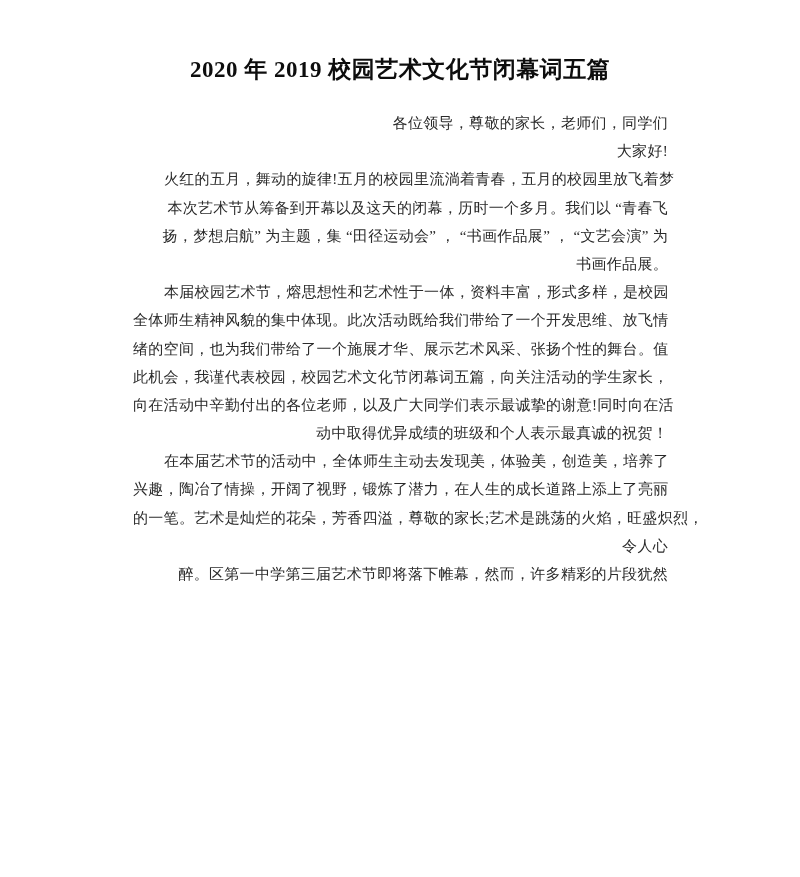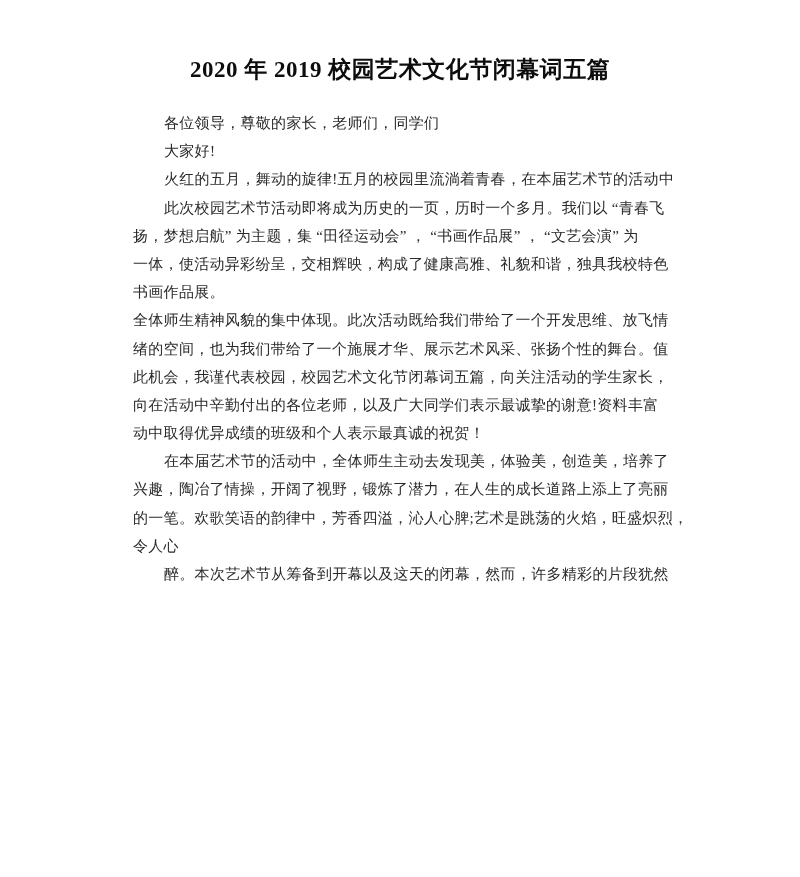--- a/index.html
+++ b/index.html
@@ -34,45 +34,46 @@
     top: 109px;
     width: 535px;
   }
   .line {
     height: 28.2px;
     line-height: 28.2px;
     font-size: 15px;
     letter-spacing: 0.3px;
     white-space: nowrap;
     color: #2a2a2a;
+    text-align: right;
   }
   .indent {
     padding-left: 31px;
   }
 </style>
 </head>
 <body>
 
 <div class="page">
 
   <div class="doc-title">2020 年 2019 校园艺术文化节闭幕词五篇</div>
 
   <div class="body-text">
     <div class="line indent">各位领导，尊敬的家长，老师们，同学们</div>
     <div class="line indent">大家好!</div>
-    <div class="line indent">火红的五月，舞动的旋律!五月的校园里流淌着青春，在本届艺术节的活动中</div>
-    <div class="line indent">此次校园艺术节活动即将成为历史的一页，历时一个多月。我们以 “青春飞</div>
+    <div class="line indent">火红的五月，舞动的旋律!五月的校园里流淌着青春，五月的校园里放飞着梦</div>
+    <div class="line indent">本次艺术节从筹备到开幕以及这天的闭幕，历时一个多月。我们以 “青春飞</div>
     <div class="line">扬，梦想启航” 为主题，集 “田径运动会” ， “书画作品展” ， “文艺会演” 为</div>
-    <div class="line">一体，使活动异彩纷呈，交相辉映，构成了健康高雅、礼貌和谐，独具我校特色</div>
     <div class="line">书画作品展。</div>
+    <div class="line indent">本届校园艺术节，熔思想性和艺术性于一体，资料丰富，形式多样，是校园</div>
     <div class="line">全体师生精神风貌的集中体现。此次活动既给我们带给了一个开发思维、放飞情</div>
     <div class="line">绪的空间，也为我们带给了一个施展才华、展示艺术风采、张扬个性的舞台。值</div>
     <div class="line">此机会，我谨代表校园，校园艺术文化节闭幕词五篇，向关注活动的学生家长，</div>
-    <div class="line">向在活动中辛勤付出的各位老师，以及广大同学们表示最诚挚的谢意!资料丰富</div>
+    <div class="line">向在活动中辛勤付出的各位老师，以及广大同学们表示最诚挚的谢意!同时向在活</div>
     <div class="line">动中取得优异成绩的班级和个人表示最真诚的祝贺！</div>
     <div class="line indent">在本届艺术节的活动中，全体师生主动去发现美，体验美，创造美，培养了</div>
     <div class="line">兴趣，陶冶了情操，开阔了视野，锻炼了潜力，在人生的成长道路上添上了亮丽</div>
-    <div class="line">的一笔。欢歌笑语的韵律中，芳香四溢，沁人心脾;艺术是跳荡的火焰，旺盛炽烈，</div>
+    <div class="line">的一笔。艺术是灿烂的花朵，芳香四溢，尊敬的家长;艺术是跳荡的火焰，旺盛炽烈，</div>
     <div class="line">令人心</div>
-    <div class="line indent">醉。本次艺术节从筹备到开幕以及这天的闭幕，然而，许多精彩的片段犹然</div>
+    <div class="line indent">醉。区第一中学第三届艺术节即将落下帷幕，然而，许多精彩的片段犹然</div>
   </div>
 
 </div>
 
 </body></html>

